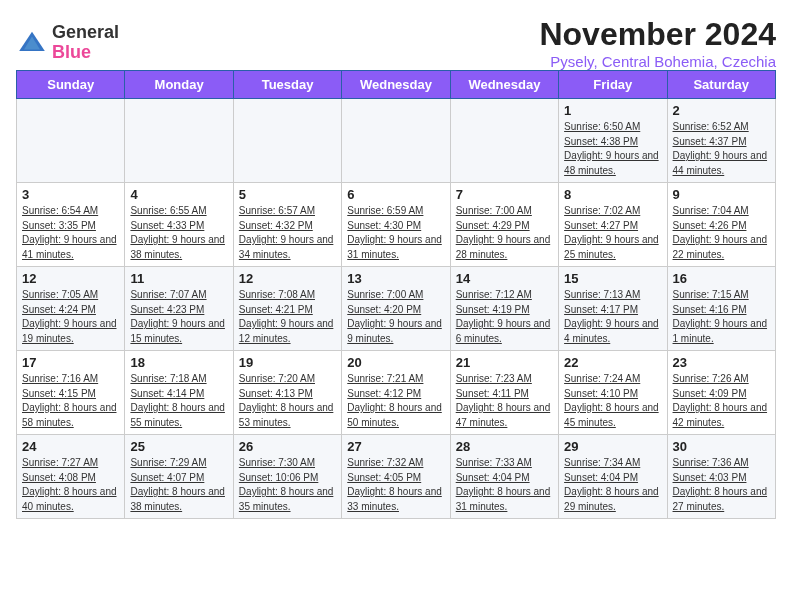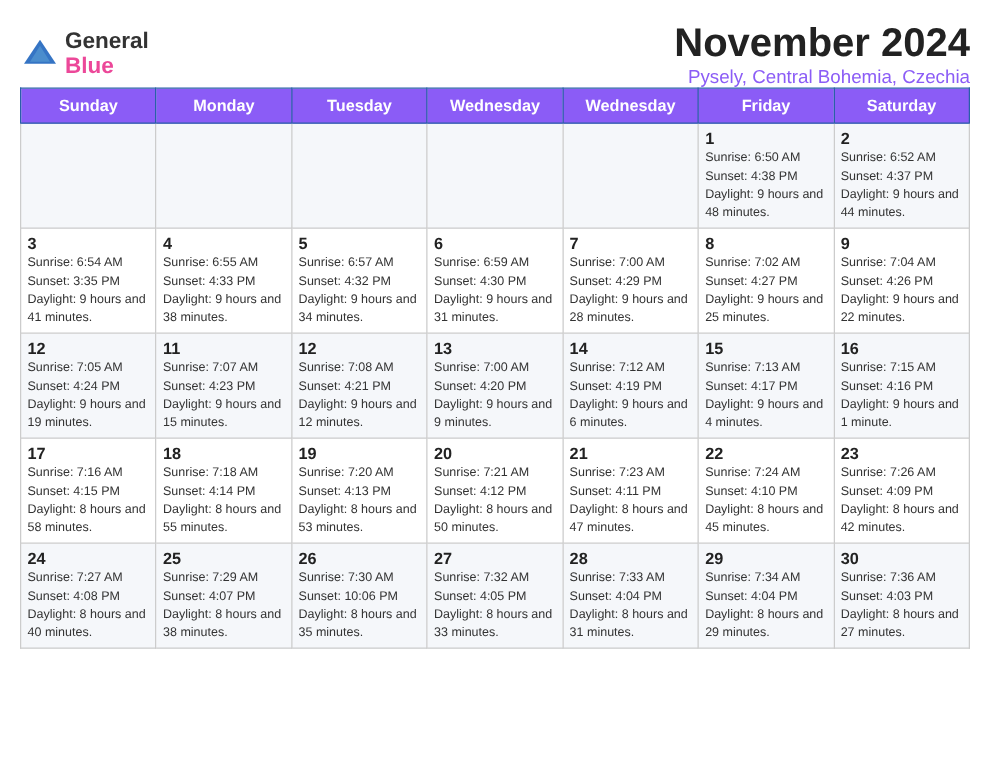--- a/index.html
+++ b/index.html
@@ -72,20 +72,21 @@
     .day-num {
       font-size: 13px;
       font-weight: bold;
       margin-bottom: 2px;
       display: block;
     }
     .cell-info {
       font-size: 10px;
       color: #333;
       line-height: 1.45;
+      text-decoration: underline;
     }
     .empty { background: #f9f9f9; }
   </style>
 </head>
 <body>
 
 <div class="header">
   <div class="logo">
     <svg class="logo-icon" viewBox="0 0 40 40" xmlns="http://www.w3.org/2000/svg">
       <polygon points="20,6 36,30 4,30" fill="#3574c4"></polygon>

